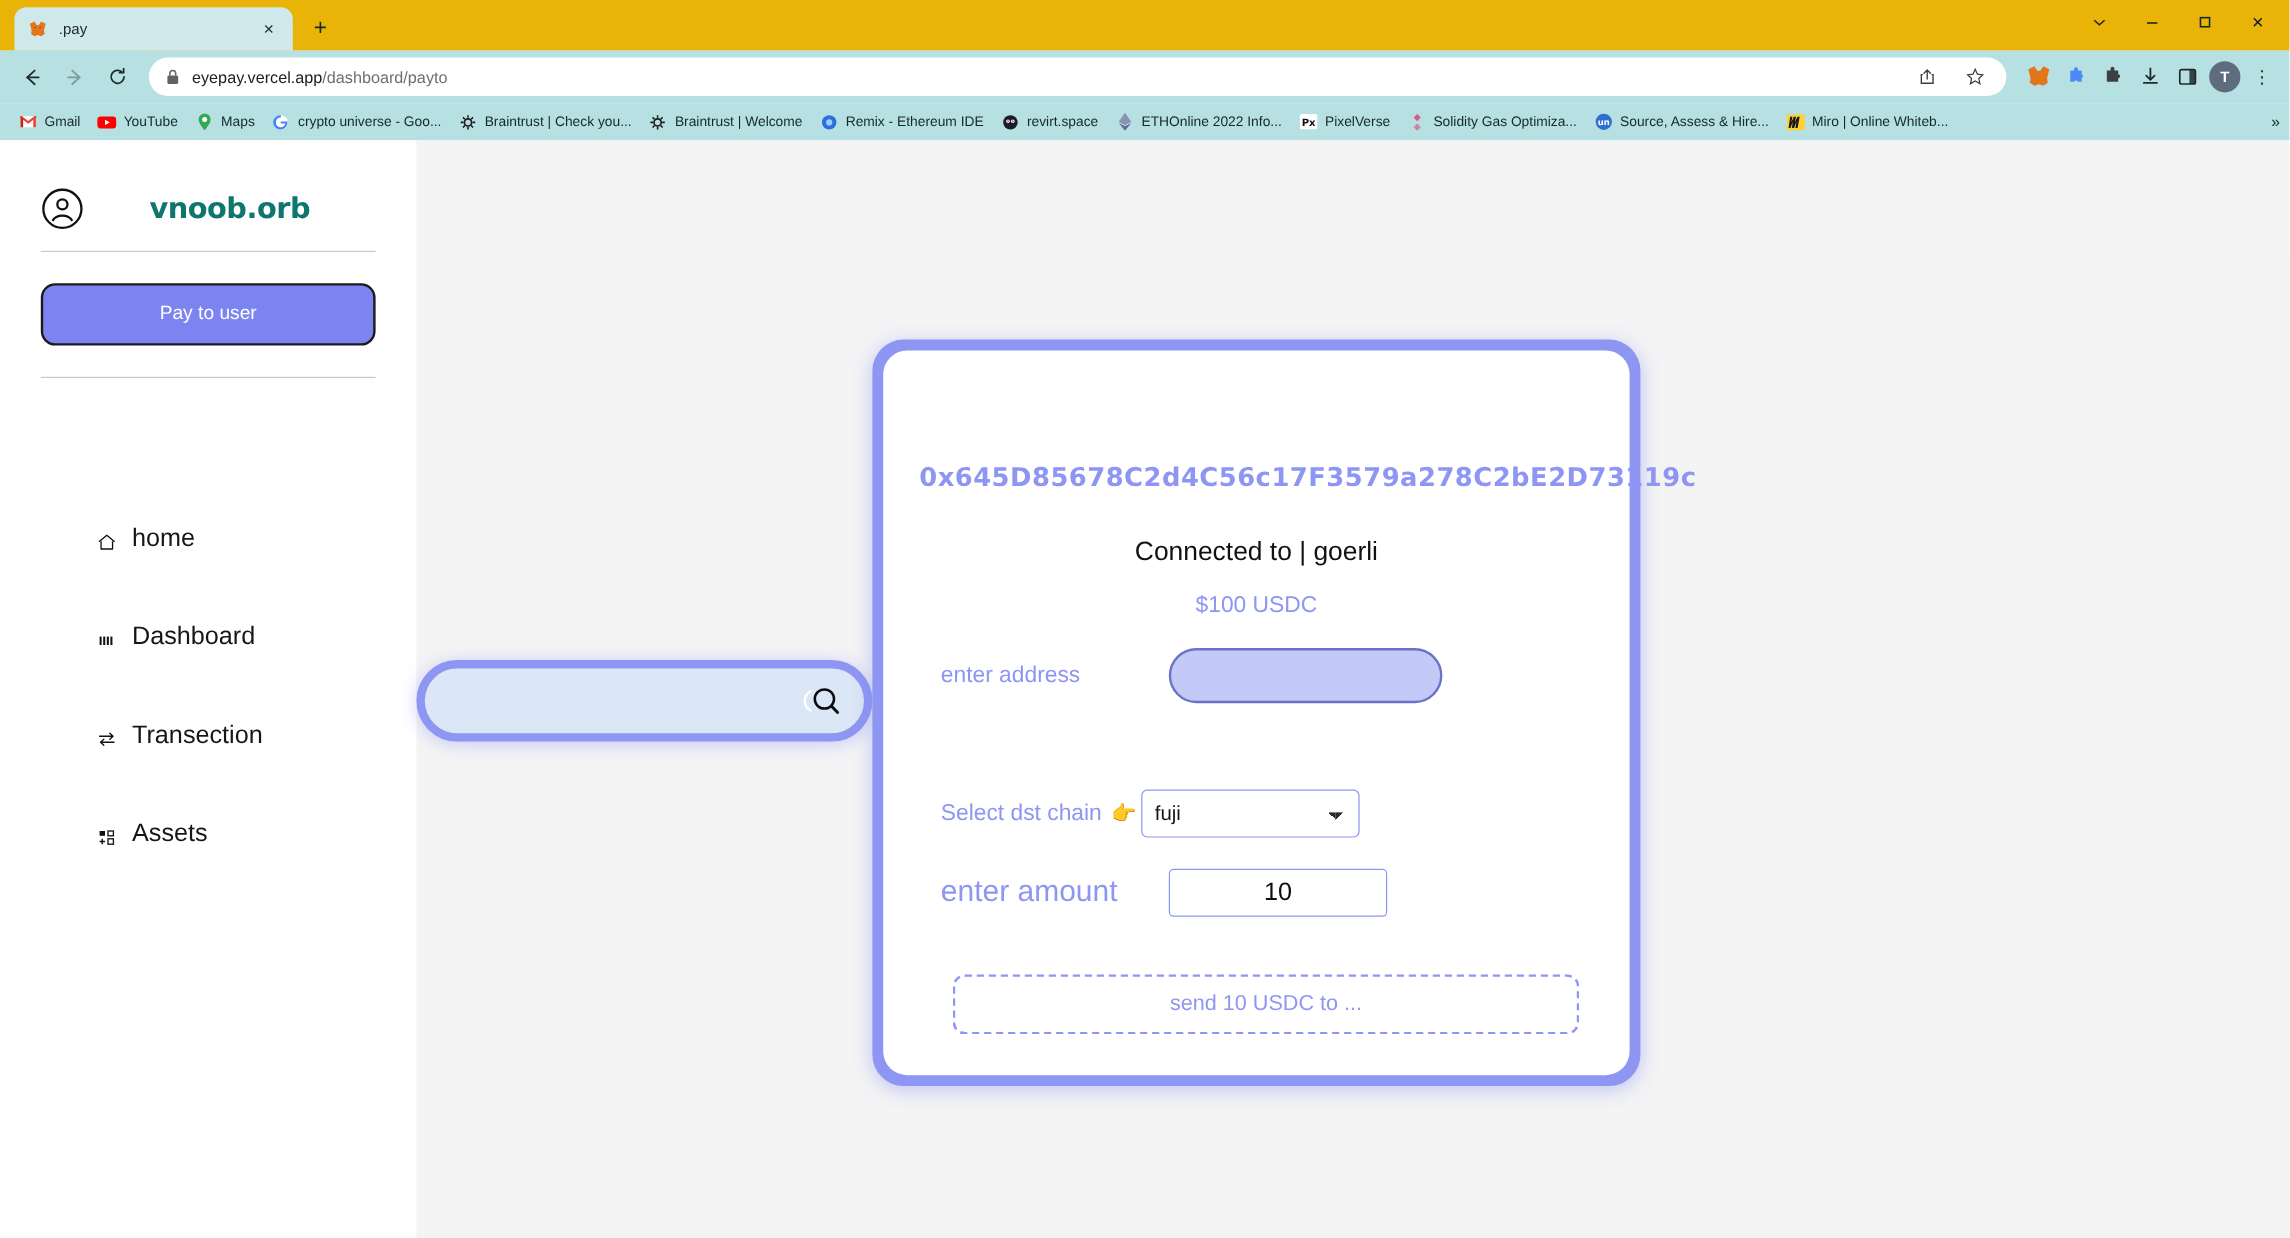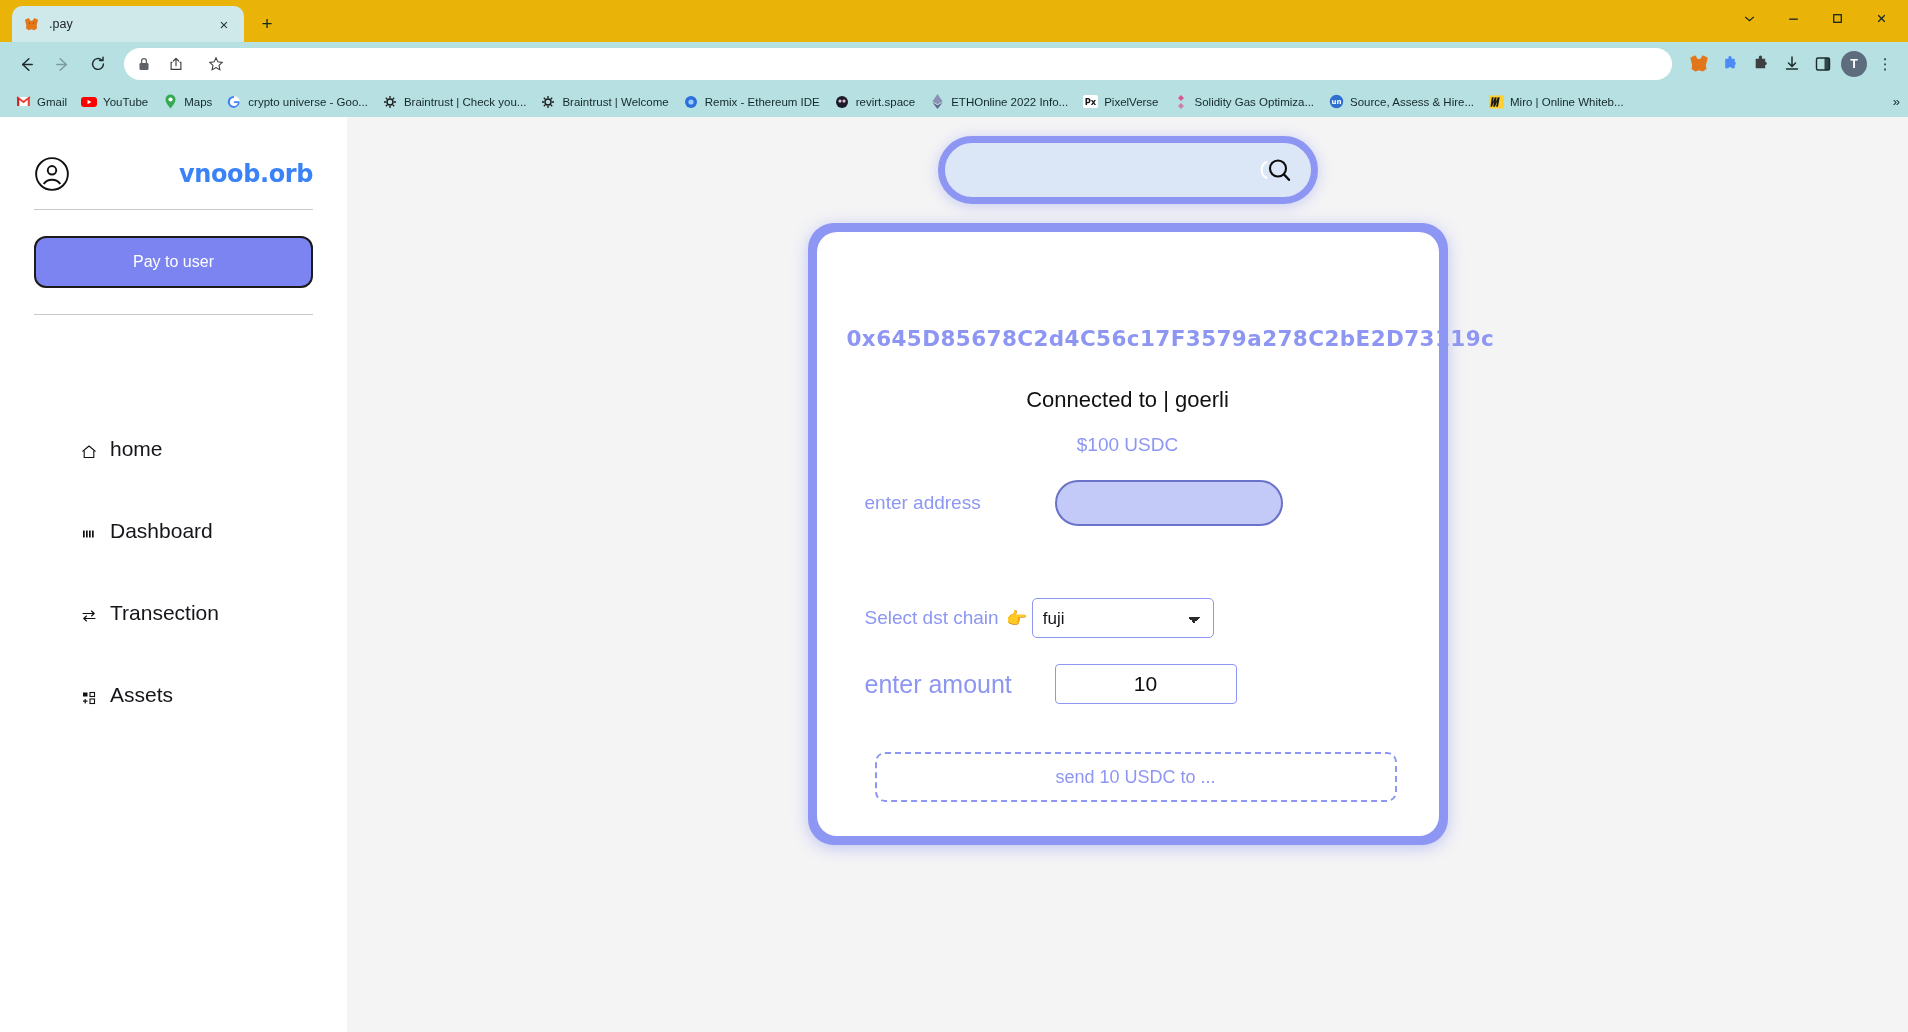--- a/index.html
+++ b/index.html
@@ -156,25 +156,25 @@
     display: flex; align-items: center;
     padding: 0 34px;
     height: 70px;
   }
   .brand-avatar {
     width: 36px; height: 36px;
     flex-shrink: 0;
   }
   .brand-name {
     flex: 1;
-    text-align: right;
+    text-align: center;
     font-size: 24px;
     font-weight: 800;
     letter-spacing: -0.4px;
-    color: #3b82f6;
+    color: #0f766e;
     font-family: "DejaVu Sans", sans-serif;
   }
   .divider {
     height: 1px; background: #c9c9c9;
     margin: 0 34px;
   }
   .pay-btn-wrap { padding: 26px 34px 26px; }
   .pay-btn {
     width: 100%;
     height: 52px;
@@ -200,21 +200,21 @@
     width: 18px; height: 18px;
     display: flex; align-items: center; justify-content: center;
     flex-shrink: 0;
   }
 
   
   .main {
     flex: 1;
     position: relative;
     display: flex;
-    flex-direction: column;
+    flex-direction: row;
     align-items: center;
     padding-top: 19px;
   }
   .searchbar {
     width: 380px; height: 68px;
     background: #dbe6f6;
     border: 7px solid #8d96f2;
     border-radius: 34px;
     display: flex; align-items: center;
     padding: 0 18px 0 24px;
@@ -417,20 +417,21 @@
       </svg>
     </div>
 
     <div class="omnibox">
       <span class="omni-lock">
         <svg width="12" height="14" viewBox="0 0 12 14">
           <rect x="1.5" y="6" width="9" height="7" rx="1.2" fill="#5f6368"></rect>
           <path d="M3.6 6 V4.1 A2.4 2.4 0 0 1 8.4 4.1 V6" stroke="#5f6368" stroke-width="1.3" fill="none"></path>
         </svg>
       </span>
+      <span class="omni-url"><span>eyepay.vercel.app</span><span class="dim">/dashboard/payto</span></span>
       <span class="omni-right">
         <span class="nav-icon">
           <svg width="16" height="16" viewBox="0 0 18 18">
             <path d="M5 7 H3.5 V15 H14.5 V7 H13" stroke="#3c4043" stroke-width="1.3" fill="none"></path>
             <path d="M9 11 V3 M6 5.6 L9 2.6 L12 5.6" stroke="#3c4043" stroke-width="1.3" fill="none" stroke-linecap="round" stroke-linejoin="round"></path>
           </svg>
         </span>
         <span class="nav-icon">
           <svg width="16" height="16" viewBox="0 0 18 18">
               <path d="M9 2 L11.1 6.6 L16 7.2 L12.4 10.6 L13.4 15.5 L9 13 L4.6 15.5 L5.6 10.6 L2 7.2 L6.9 6.6 Z" stroke="#3c4043" stroke-width="1.2" fill="none"></path>

